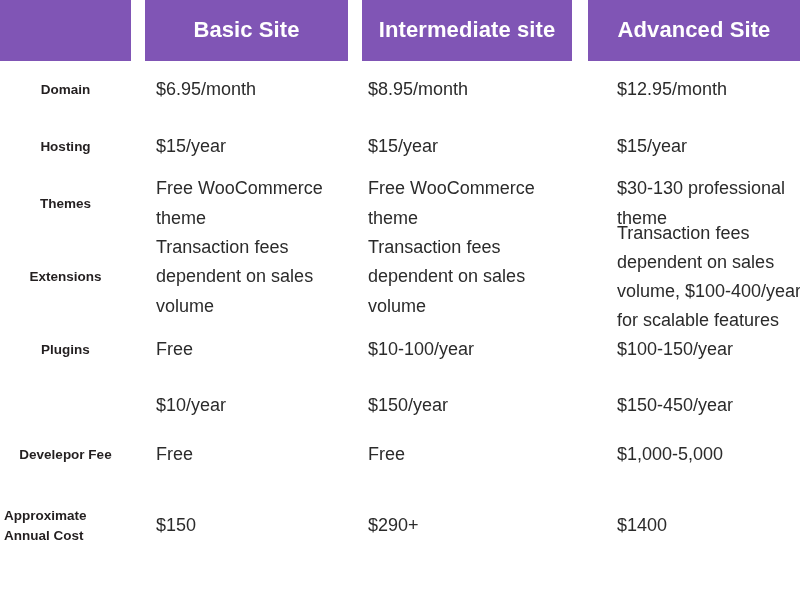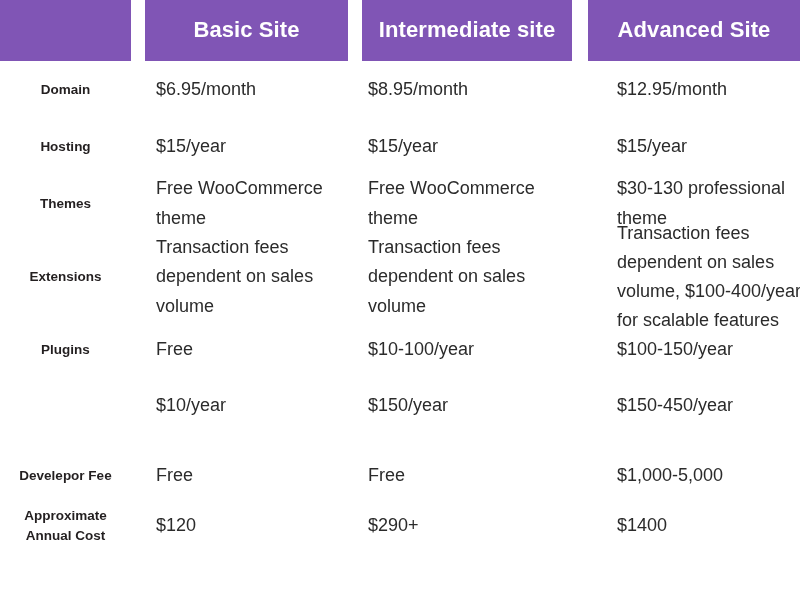--- a/index.html
+++ b/index.html
@@ -81,21 +81,20 @@
     display: flex;
     align-items: center;
     justify-content: center;
     box-sizing: border-box;
     padding: 0 4px;
   }
   .row-label {
     font-size: 13.5px;
     font-weight: bold;
     line-height: 1.45;
-    text-align: center;
     color: #231f20;
   }
 
   .value-cell {
     position: absolute;
     top: 0;
     height: 100%;
     display: flex;
     align-items: center;
     box-sizing: border-box;
@@ -214,41 +213,41 @@
         <span class="value-text">$10/year</span>
       </div>
       <div class="value-cell vc-2">
         <span class="value-text">$150/year</span>
       </div>
       <div class="value-cell vc-3">
         <span class="value-text">$150-450/year</span>
       </div>
     </div>
 
-    <div class="data-row" style="top:387px;height:56px;">
+    <div class="data-row" style="top:366px;height:56px;">
       <div class="row-label-cell">
         <span class="row-label">Develepor Fee</span>
       </div>
       <div class="value-cell vc-1">
         <span class="value-text">Free</span>
       </div>
       <div class="value-cell vc-2">
         <span class="value-text">Free</span>
       </div>
       <div class="value-cell vc-3">
         <span class="value-text">$1,000-5,000</span>
       </div>
     </div>
 
     <div class="data-row" style="top:429px;height:72px;">
       <div class="row-label-cell">
         <span class="row-label">Approximate Annual Cost</span>
       </div>
       <div class="value-cell vc-1">
-        <span class="value-text">$120</span>
+        <span class="value-text">$150</span>
       </div>
       <div class="value-cell vc-2">
         <span class="value-text">$290+</span>
       </div>
       <div class="value-cell vc-3">
         <span class="value-text">$1400</span>
       </div>
     </div>
 
   </div>

